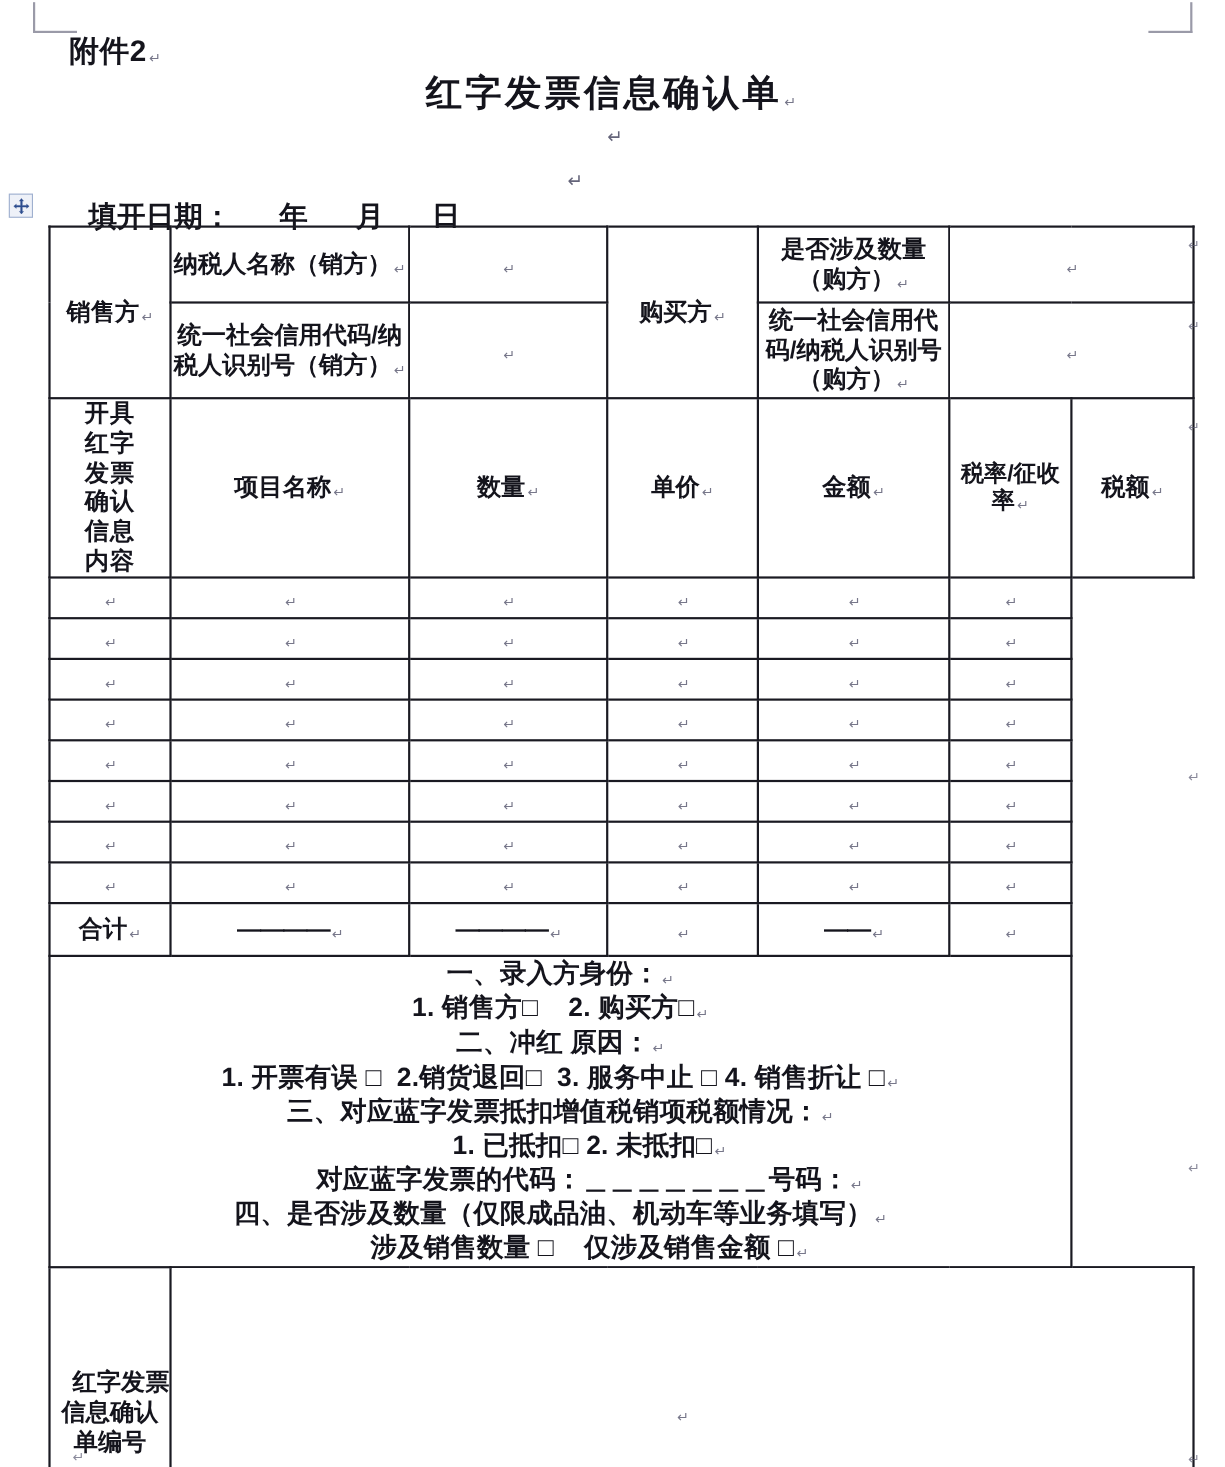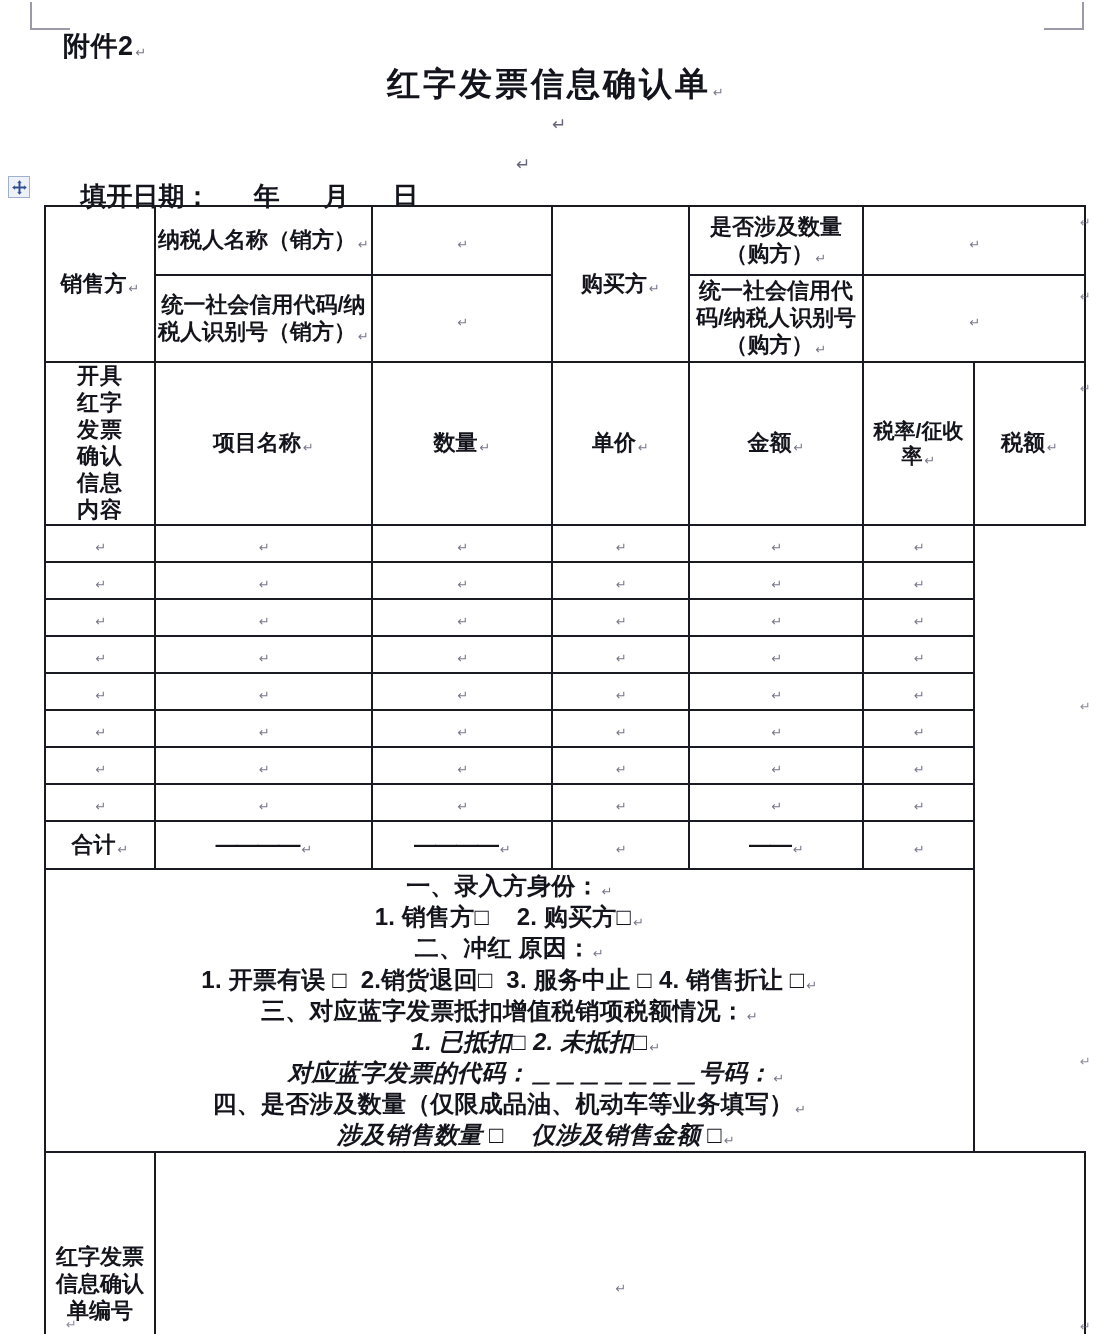--- a/index.html
+++ b/index.html
@@ -151,21 +151,21 @@
     padding: 9px 0 12px 10px;
     margin-left: 40px;
   }
   .opt-line {
     font-size: 24px;
     font-weight: 700;
     line-height: 1.30;
     white-space: pre;
     letter-spacing: 0.2px;
   }
-  .opt-line.indent { padding-left: 53px; font-style: italic; }
+  .opt-line.indent { padding-left: 53px; }
 
   
   .bottom-label {
     font-size: 23px;
     font-weight: 700;
     line-height: 1.32;
   }
   .bottom-blank { height: 264px; }
 
   
@@ -373,21 +373,21 @@
             <div class="opt-line indent"><span>1. 已抵扣□ 2. 未抵扣□</span><span class="cellmark">↵</span></div>
             <div class="opt-line indent"><span>对应蓝字发票的代码：＿＿＿＿＿＿＿号码：</span><span class="cellmark">↵</span></div>
             <div class="opt-line"><span>四、是否涉及数量（仅限成品油、机动车等业务填写）</span><span class="cellmark">↵</span></div>
             <div class="opt-line indent"><span>涉及销售数量 □    仅涉及销售金额 □</span><span class="cellmark">↵</span></div>
           </div>
     </td>
   </tr>
 
   <tr>
     <td class="bottom-label bottom-blank">
-      <span style="display:block;">红字发票</span>
+      <span style="display:block;text-align:right;">红字发票</span>
       <span style="display:block;">信息确认</span>
       <span style="display:block;">单编号</span>
     </td>
     <td colspan="6" class="value-cell">
       <span></span><span class="cellmark">↵</span>
     </td>
   </tr>
 </tbody>
   </table>
 

